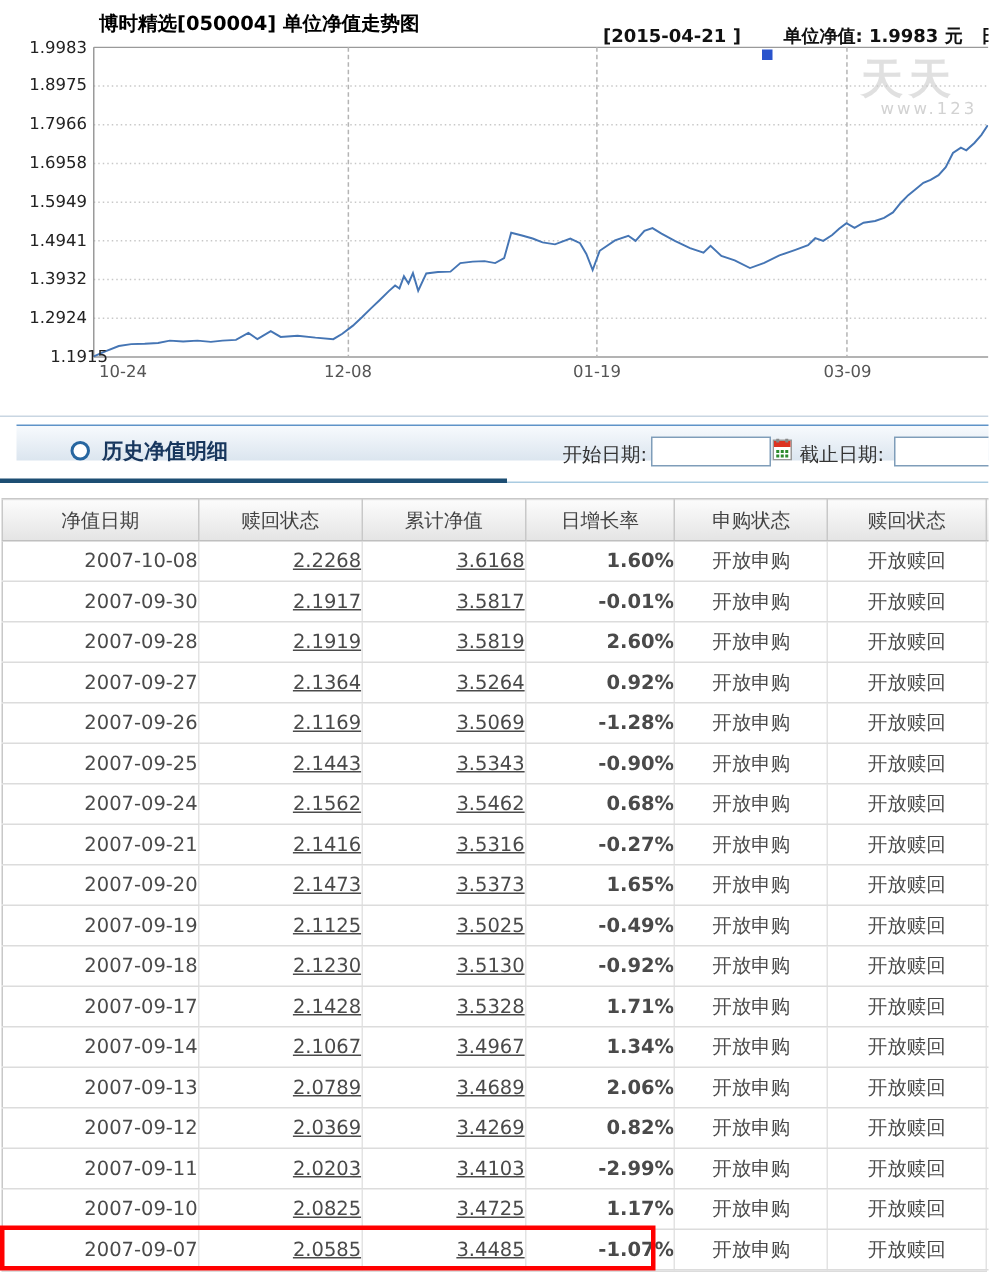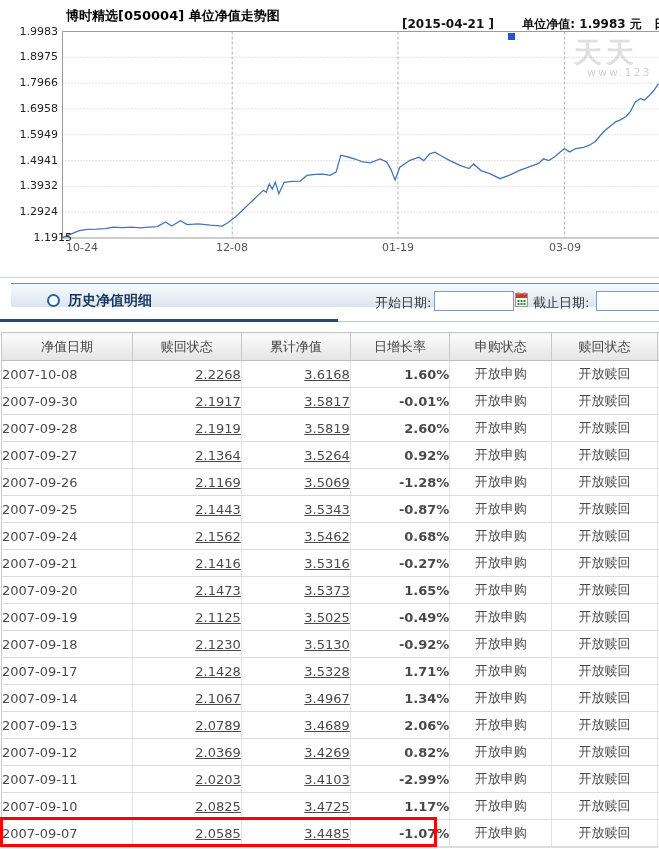--- a/index.html
+++ b/index.html
@@ -35,21 +35,21 @@
   
   #history-table{position:absolute;left:1px;top:332px;width:684px;border-collapse:collapse;table-layout:fixed;
     border-left:1px solid #c8c8c8;}
   #history-table th{
     height:27px;background:linear-gradient(#fcfcfc,#e4e4e4);
     border-top:1px solid #c8c8c8;border-bottom:1px solid #bfbfbf;border-right:1px solid #c8c8c8;
     font-size:13px;font-weight:normal;color:#444;text-align:center;padding:0;}
   #history-table td{
     height:26px;border-bottom:1px solid #dcdcdc;border-right:1px solid #e3e3e3;
     font-size:13px;color:#4a4a4a;padding:0;background:#fff;white-space:nowrap;overflow:hidden;}
-  td.c-date{text-align:left;}
+  td.c-date{text-align:right;}
   td.c-num{text-align:right;padding-right:15px;text-decoration:underline;}
   td.c-growth{text-align:right;padding-right:14px;font-weight:bold;}
   td.c-status{text-align:center;color:#555;}
   .pos{color:#cc0000;} .neg{color:#009900;}
   .highlight-box{position:absolute;left:0;top:817px;width:431px;height:24px;border:3px solid #ff0000;z-index:5;pointer-events:none;}
   .bottom-line{position:absolute;left:1px;top:847px;width:657px;height:1px;background:#dcdcdc;}
 </style>
 </head>
 <body>
 
@@ -189,21 +189,21 @@
         <td class="c-num">3.5069</td>
         <td class="c-growth neg">-1.28%</td>
         <td class="c-status">开放申购</td>
         <td class="c-status">开放赎回</td>
         <td></td>
       </tr>
       <tr>
         <td class="c-date">2007-09-25</td>
         <td class="c-num">2.1443</td>
         <td class="c-num">3.5343</td>
-        <td class="c-growth neg">-0.87%</td>
+        <td class="c-growth neg">-0.90%</td>
         <td class="c-status">开放申购</td>
         <td class="c-status">开放赎回</td>
         <td></td>
       </tr>
       <tr>
         <td class="c-date">2007-09-24</td>
         <td class="c-num">2.1562</td>
         <td class="c-num">3.5462</td>
         <td class="c-growth pos">0.68%</td>
         <td class="c-status">开放申购</td>

